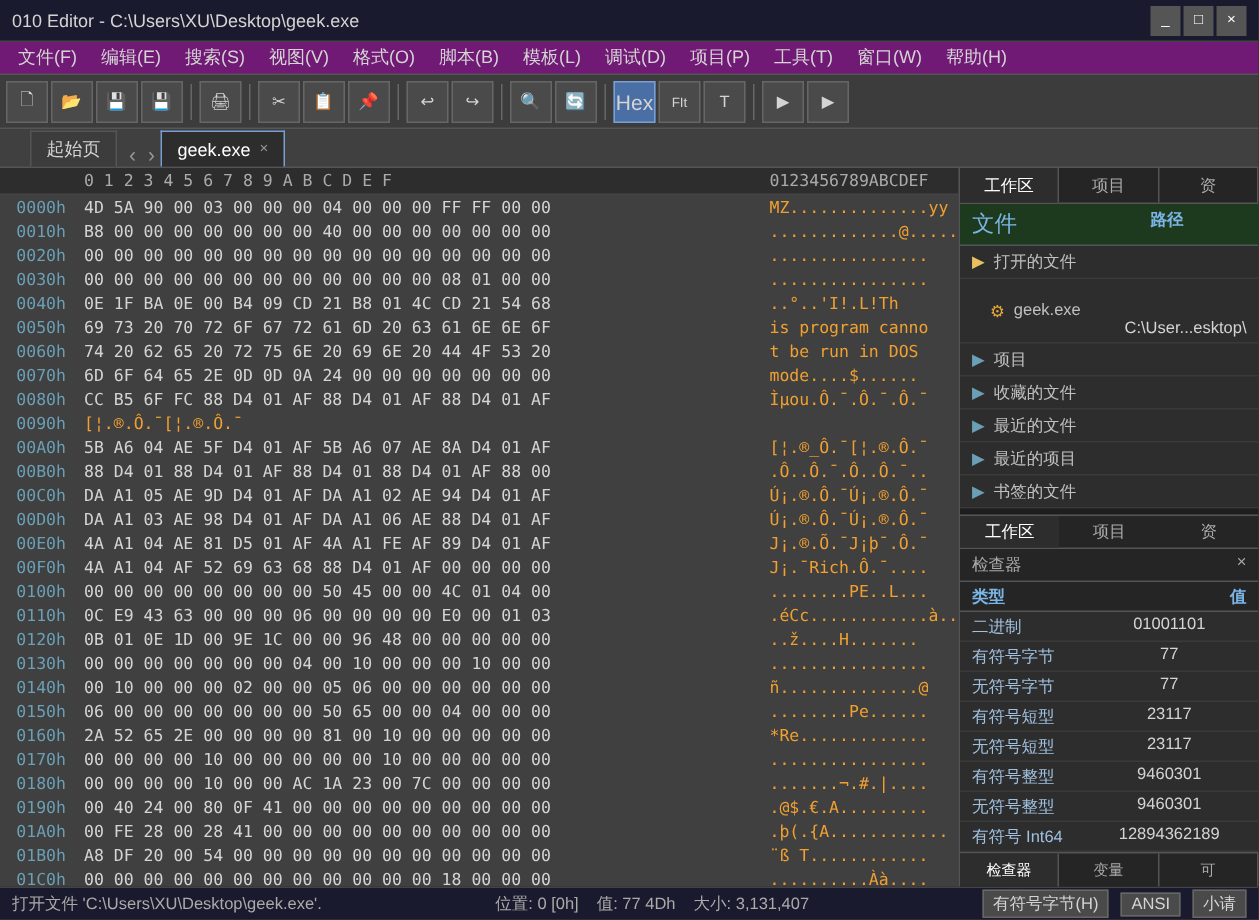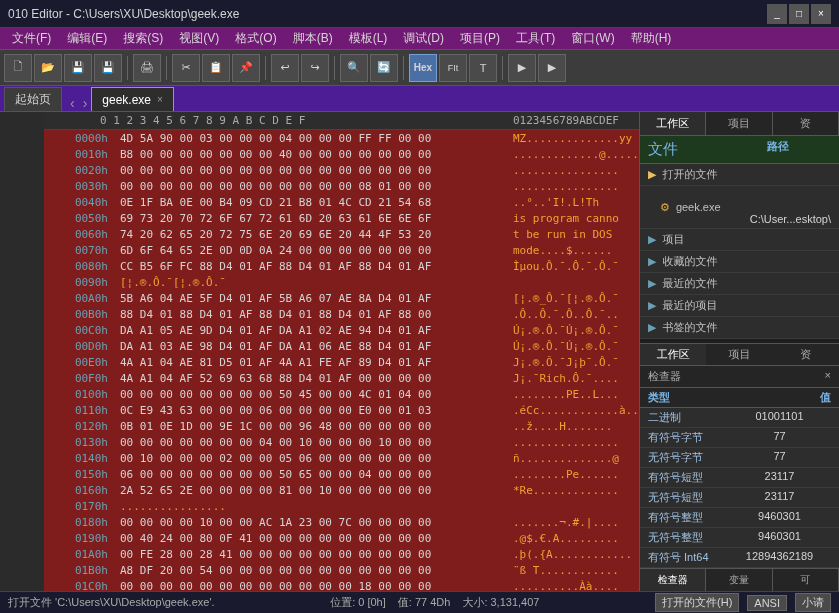--- a/index.html
+++ b/index.html
@@ -84,25 +84,25 @@
       background: #666;
       margin: 0 3px;
     }
     .tb-btn.active {
       background: #4a6fa5;
       border-color: #7a9fd4;
     }
 
     
     #tabs-bar {
-      background: #4c1d95;
+      background: #404040;
       height: 26px;
       display: flex;
       align-items: flex-end;
-      padding-left: 4px;
+      padding-left: 20px;
       border-bottom: 1px solid #555;
     }
     .tab {
       height: 24px;
       padding: 0 10px;
       background: #3c3c3c;
       border: 1px solid #555;
       border-bottom: none;
       cursor: pointer;
       display: flex;
@@ -145,25 +145,24 @@
 
     
     #main-area {
       display: flex;
       height: calc(613px - 28px - 22px - 36px - 26px - 22px);
     }
 
     
     #hex-panel {
       flex: 1;
-      background: #7f1d1d;
+      background: #404040;
       overflow: hidden;
       display: flex;
       flex-direction: column;
-      margin-left: 44px;
     }
     #hex-header {
       display: flex;
       background: #2d2d2d;
       border-bottom: 1px solid #444;
       padding: 2px 0;
       font-size: 11px;
       color: #aaa;
     }
     .hex-addr-col {
@@ -186,21 +185,20 @@
       font-family: monospace;
       font-size: 11px;
       padding: 0 4px;
       color: #aaa;
       flex-shrink: 0;
     }
     #hex-content {
       flex: 1;
       overflow-y: auto;
       overflow-x: hidden;
-      padding-left: 20px;
     }
     #hex-content::-webkit-scrollbar { width: 12px; }
     #hex-content::-webkit-scrollbar-track { background: #2d2d2d; }
     #hex-content::-webkit-scrollbar-thumb { background: #555; }
     .hex-row {
       display: flex;
       align-items: center;
       height: 16px;
       font-family: monospace;
       font-size: 11px;
@@ -395,21 +393,21 @@
   <button class="tb-btn">✂</button>
   <button class="tb-btn">📋</button>
   <button class="tb-btn">📌</button>
   <div class="tb-separator"></div>
   <button class="tb-btn">↩</button>
   <button class="tb-btn">↪</button>
   <div class="tb-separator"></div>
   <button class="tb-btn">🔍</button>
   <button class="tb-btn">🔄</button>
   <div class="tb-separator"></div>
-  <button class="tb-btn active" style="font-size:10px;font-weight:bold;text-align:right;">Hex</button>
+  <button class="tb-btn active" style="font-size:14px;font-weight:normal;text-align:right;">Hex</button>
   <button class="tb-btn" style="font-size:9px;">FIt</button>
   <button class="tb-btn">T</button>
   <div class="tb-separator"></div>
   <button class="tb-btn">▶</button>
   <button class="tb-btn">▶</button>
 </div>
 
 <div id="tabs-bar">
   <div class="tab-home">
     <span>起始页</span>
@@ -540,20 +538,21 @@
           <span class="bytes">06 00 00 00 00 00 00 00 50 65 00 00 04 00 00 00</span>
           <span class="ascii">........Pe......</span>
         </div>
         <div class="hex-row">
           <span class="addr">0160h</span>
           <span class="bytes">2A 52 65 2E 00 00 00 00 81 00 10 00 00 00 00 00</span>
           <span class="ascii">*Re.............</span>
         </div>
         <div class="hex-row">
           <span class="addr">0170h</span>
+          <span class="bytes">00 00 00 00 10 00 00 00 00 00 10 00 00 00 00 00</span>
           <span class="ascii">................</span>
         </div>
         <div class="hex-row">
           <span class="addr">0180h</span>
           <span class="bytes">00 00 00 00 10 00 00 AC 1A 23 00 7C 00 00 00 00</span>
           <span class="ascii">.......¬.#.|....</span>
         </div>
         <div class="hex-row">
           <span class="addr">0190h</span>
           <span class="bytes">00 40 24 00 80 0F 41 00 00 00 00 00 00 00 00 00</span>
@@ -694,17 +693,17 @@
 </div>
 
 <div id="status-bar">
   <span>打开文件 'C:\Users\XU\Desktop\geek.exe'.</span>
   <div class="status-section">
     <span>位置: 0 [0h]</span>
     <span>值: 77 4Dh</span>
     <span>大小: 3,131,407</span>
   </div>
   <div class="status-right">
-    <button class="status-btn">打开的文件(H)</button>
+    <button class="status-btn">有符号字节(H)</button>
     <button class="status-btn">ANSI</button>
     <button class="status-btn">小请</button>
   </div>
 </div>
 
 </body></html>

